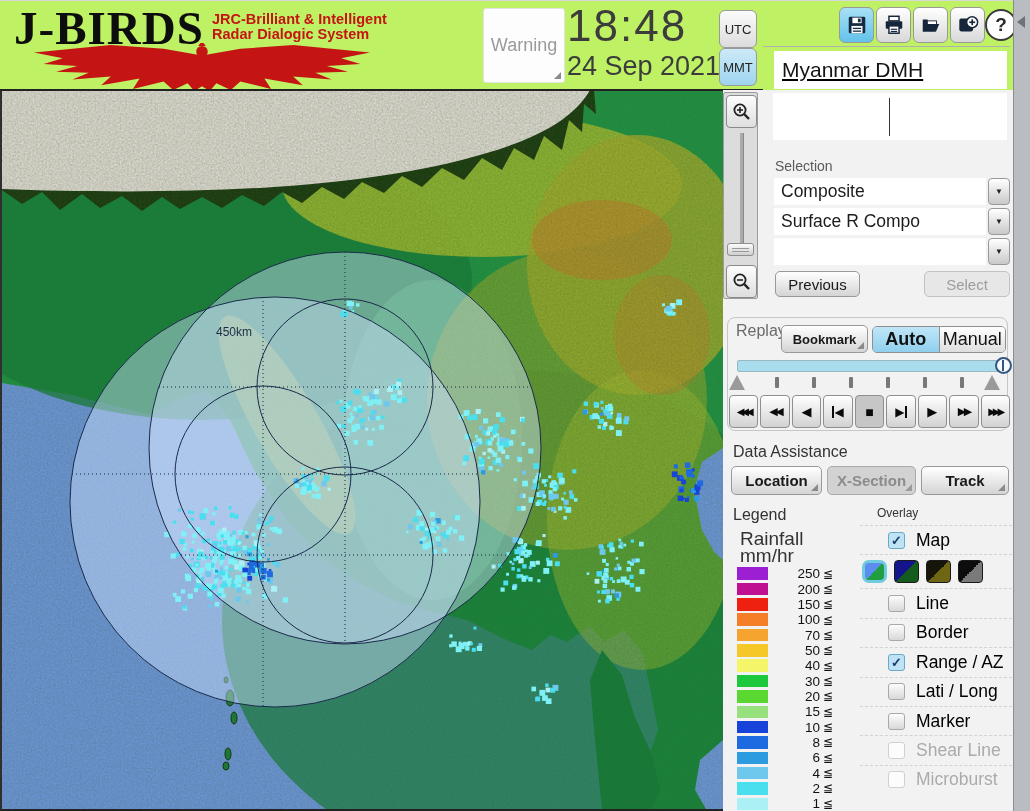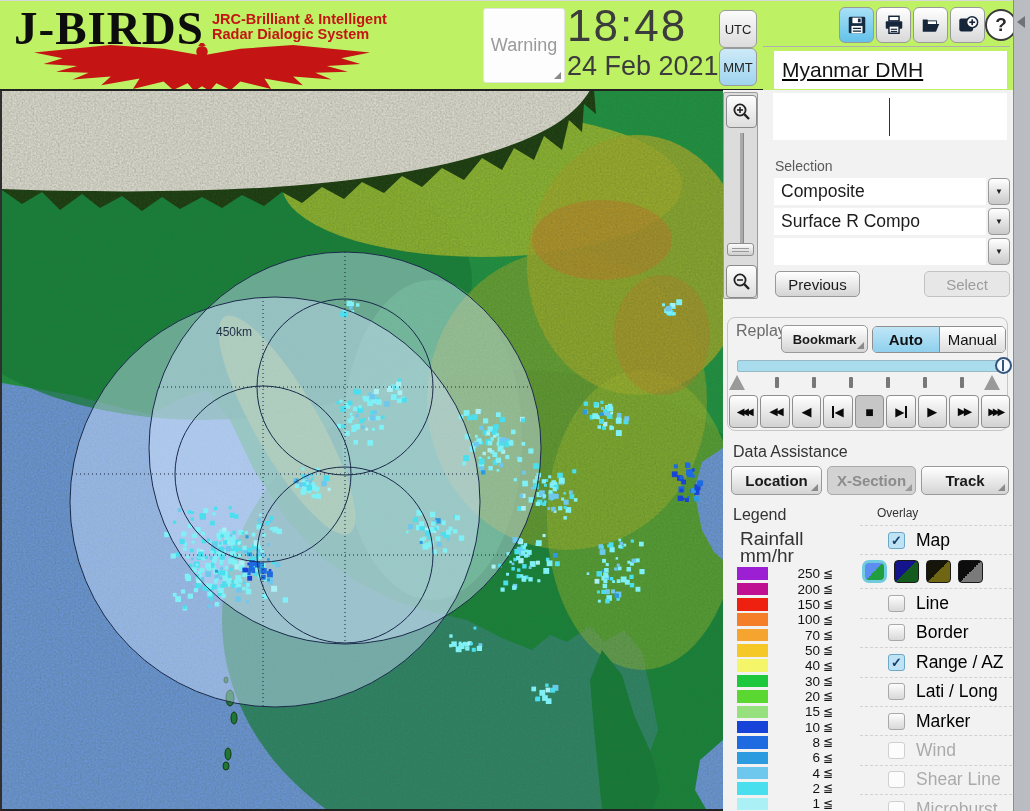--- a/index.html
+++ b/index.html
@@ -63,21 +63,21 @@
   .btn-disabled{background:#e7e7e7;border-color:#c2c2c2;color:#9c9c9c;}
   .listbox{position:absolute;left:773px;top:93px;width:234px;height:47px;background:#fff;}
   .listbox .vline{position:absolute;left:116px;top:5px;width:1px;height:38px;background:#333;}
 
   
   .replay-box{position:absolute;left:727px;top:317px;width:281px;height:114px;border:1px solid #c6c6c6;border-radius:8px;box-sizing:border-box;}
   .replay-label{position:absolute;left:736px;top:322px;font-size:16px;color:#6a6a6a;}
   .bookmark-btn{left:781px;top:325px;width:87px;height:28px;font-size:13px;font-weight:700;}
   .seg{position:absolute;left:872px;top:326px;width:134px;height:27px;border:1px solid #8f8f8f;border-radius:5px;
        display:flex;overflow:hidden;box-sizing:border-box;}
-  .seg div{flex:1;display:flex;align-items:center;justify-content:center;font-size:15px;color:#111;}
+  .seg div{flex:1;display:flex;align-items:center;justify-content:center;font-size:18px;color:#111;}
   .seg .on{background:linear-gradient(#bfe6f7,#8fd0ee);font-weight:700;border-right:1px solid #8f8f8f;}
   .seg .off{background:linear-gradient(#fff,#dedede);}
   .rslider{position:absolute;left:737px;top:359px;width:268px;height:15px;}
   .rslider .track{position:absolute;left:0;top:1px;width:100%;height:12px;background:#a9dcec;border:1px solid #98b8c4;border-radius:2px;box-sizing:border-box;}
   .rslider .handle{position:absolute;right:-7px;top:-2px;width:17px;height:17px;border-radius:50%;
                    background:#f6fbff;border:2px solid #33557f;box-sizing:border-box;}
   .rslider .handle:after{content:"";position:absolute;left:5px;top:1px;width:2px;height:11px;background:#33557f;}
   .marker-row{position:absolute;left:729px;top:374px;width:279px;height:18px;}
   .tickmark{position:absolute;top:3px;width:4px;height:11px;background:#787878;border-radius:1px;}
   .range-tri{position:absolute;top:1px;width:0;height:0;border-left:8px solid transparent;border-right:8px solid transparent;border-bottom:15px solid #9a9a9a;}
@@ -943,21 +943,21 @@
         <path fill="#c41414" d="M190,13 L150,6 95,2 15,10 45,16 25,22 60,24 38,30 72,31 55,38 95,35 85,44 125,37 118,48 150,40 160,49 175,42 182,50 190,45 198,50 205,42 220,49 230,40 262,48 255,37 295,44 285,35 325,38 308,31 342,30 320,24 355,22 335,16 365,10 285,2 230,6 Z"></path>
         <circle cx="190" cy="9" r="6" fill="#c41414"></circle>
         <path fill="#c41414" d="M186,3 L194,3 190,-2 Z"></path>
       </svg>
     </div>
     <div class="warning-btn">
       <span>Warning</span>
       <span class="corner-tri"></span>
     </div>
     <div class="clock-time">18:48</div>
-    <div class="clock-date">24 Feb 2021</div>
+    <div class="clock-date">24 Sep 2021</div>
     <div class="tz-btn tz-utc">
         <span>UTC</span>
       </div>
     <div class="tz-btn tz-mmt">
         <span>MMT</span>
       </div>
     <div class="hdr-divider"></div>
 
     <div class="tool-btn active" style="left:839px;">
       <svg width="22" height="22" viewBox="0 0 24 24">
@@ -1227,24 +1227,20 @@
       <div class="ov-row">
         <span class="ov-check c0"></span>
         <span class="ov-lab">Lati / Long</span>
       </div>
       <div class="ov-row">
         <span class="ov-check c0"></span>
         <span class="ov-lab">Marker</span>
       </div>
       <div class="ov-row">
         <span class="ov-check cd"></span>
-        <span class="ov-lab dis">Wind</span>
-      </div>
-      <div class="ov-row">
-        <span class="ov-check cd"></span>
         <span class="ov-lab dis">Shear Line</span>
       </div>
       <div class="ov-row">
         <span class="ov-check cd"></span>
         <span class="ov-lab dis">Microburst</span>
       </div>
     </div>
 
   <div class="zoomctl">
     <div class="zoom-btn" style="top:2px;">

